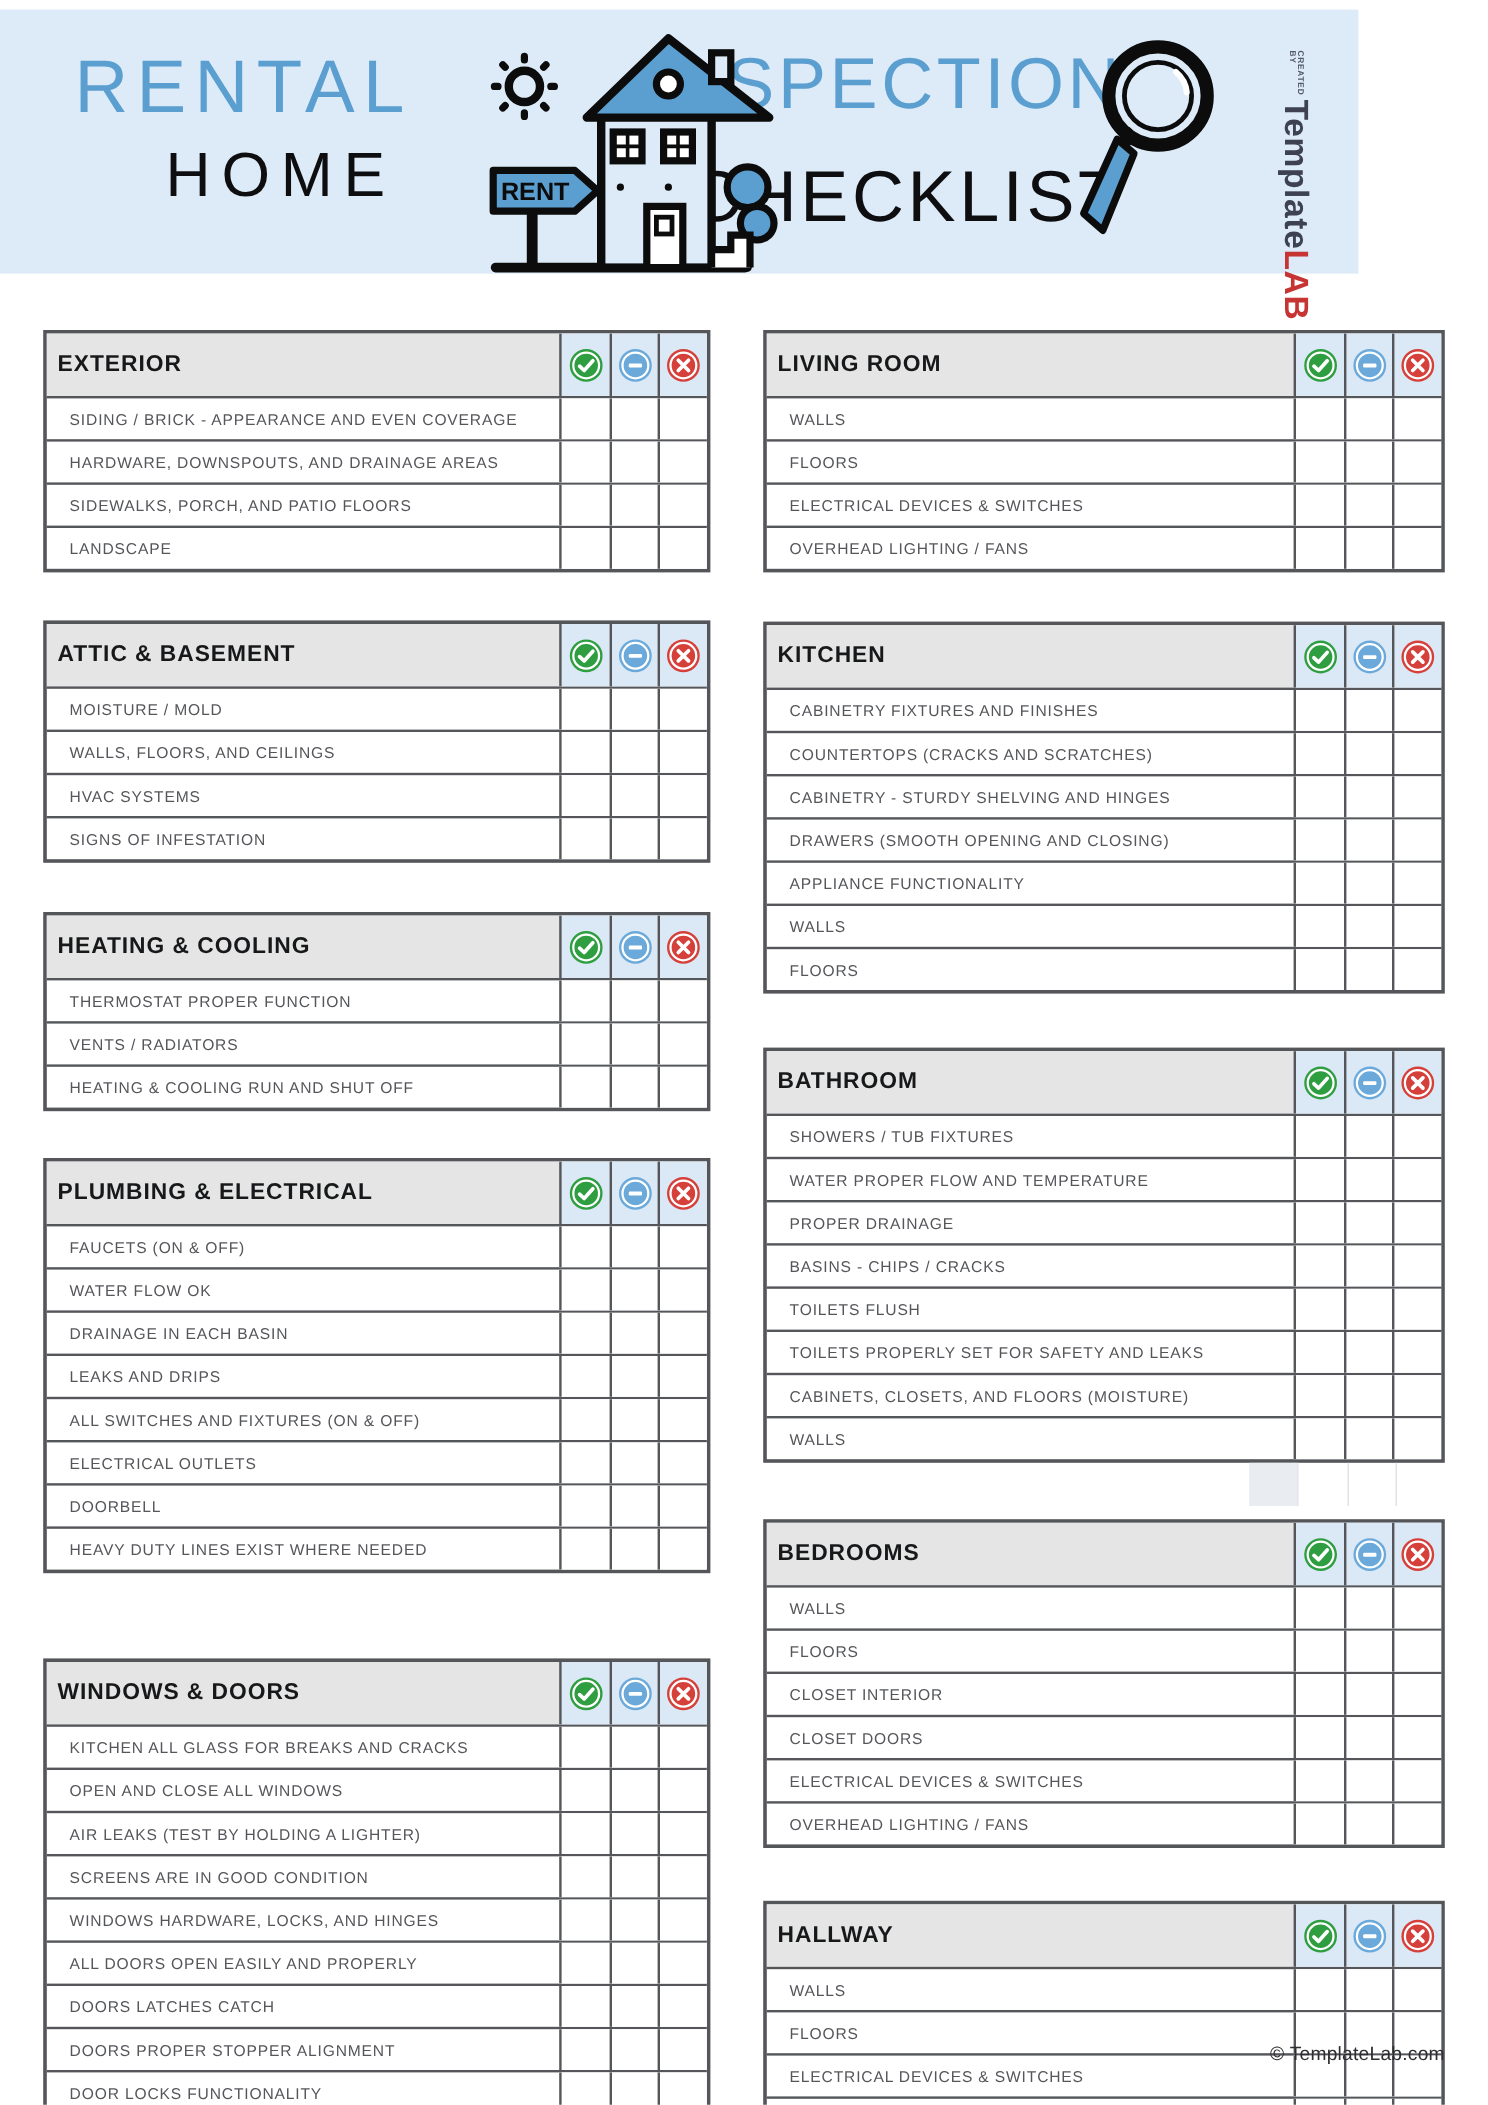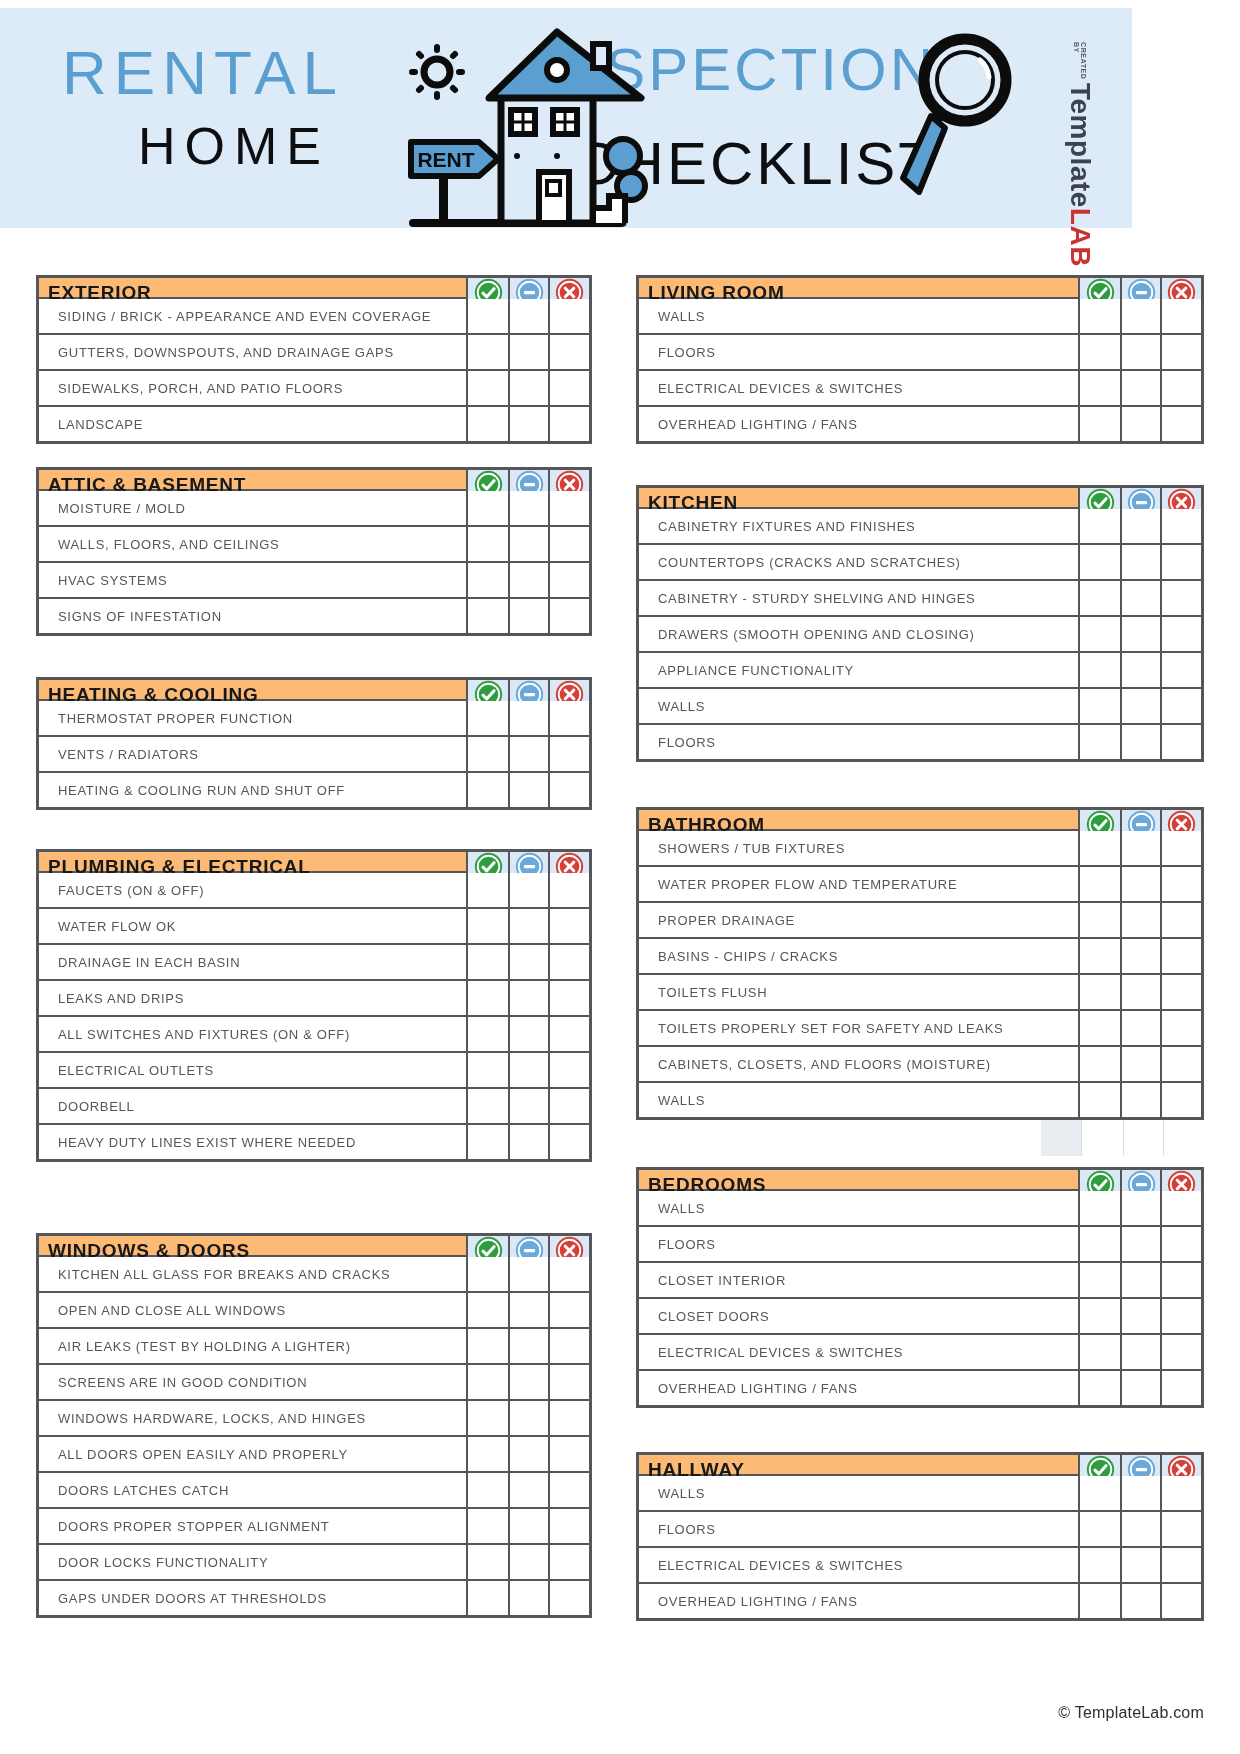--- a/index.html
+++ b/index.html
@@ -53,34 +53,34 @@
     font-size: 28px; font-weight: 700; line-height: 1; letter-spacing: 0.5px;
   }
   .logo-brand .t { color: #3d4152; }
   .logo-brand .l { color: #c63434; }
 
   
   .col { position: absolute; top: 275px; }
   #col-left  { left: 36px;  width: 556px; }
   #col-right { left: 636px; width: 568px; }
 
-  #col-left  > :nth-child(2) { margin-top: 23px; }
+  #col-left  > :nth-child(2) { margin-top: 40px; }
   #col-left  > :nth-child(3) { margin-top: 41px; }
   #col-left  > :nth-child(4) { margin-top: 39px; }
   #col-left  > :nth-child(5) { margin-top: 71px; }
   #col-right > :nth-child(2) { margin-top: 41px; }
   #col-right > :nth-child(3) { margin-top: 45px; }
   #col-right > :nth-child(4) { margin-top: 0; }
   #col-right > :nth-child(5) { margin-top: 11px; }
   #col-right > :nth-child(6) { margin-top: 44px; }
 
   .section { border: 3px solid #54565a; background: #fff; }
   .srow { display: grid; grid-template-columns: 1fr 42px 40px 41px; }
   .srow > .cell + .cell { border-left: 2px solid #54565a; }
-  .head-row { height: 19px; background: #fdba74; text-align: center; }
+  .head-row { height: 52px; background: #e5e5e5; text-align: center; }
   .item-row { height: 36px; border-top: 2px solid #54565a; }
   .title-cell {
     display: flex; align-items: center; padding-left: 9px;
     font-size: 19px; font-weight: 700; letter-spacing: 0.8px; color: #17181a;
   }
   .icon-cell { display: flex; align-items: center; justify-content: center; background: #dbe9f6; }
   .st-icon { width: 29px; height: 29px; display: block; }
   .item-label {
     display: flex; align-items: center; padding-left: 19px; padding-right: 6px;
     font-size: 13px; letter-spacing: 0.7px; color: #55565a; overflow: hidden; white-space: nowrap;
@@ -195,21 +195,21 @@
       </div>
     </div>
     <div class="rows">
         <div class="srow item-row">
           <div class="cell item-label">SIDING / BRICK - APPEARANCE AND EVEN COVERAGE</div>
           <div class="cell box"></div>
           <div class="cell box"></div>
           <div class="cell box"></div>
         </div>
         <div class="srow item-row">
-          <div class="cell item-label">GUTTERS, DOWNSPOUTS, AND DRAINAGE GAPS</div>
+          <div class="cell item-label">HARDWARE, DOWNSPOUTS, AND DRAINAGE AREAS</div>
           <div class="cell box"></div>
           <div class="cell box"></div>
           <div class="cell box"></div>
         </div>
         <div class="srow item-row">
           <div class="cell item-label">SIDEWALKS, PORCH, AND PATIO FLOORS</div>
           <div class="cell box"></div>
           <div class="cell box"></div>
           <div class="cell box"></div>
         </div>

